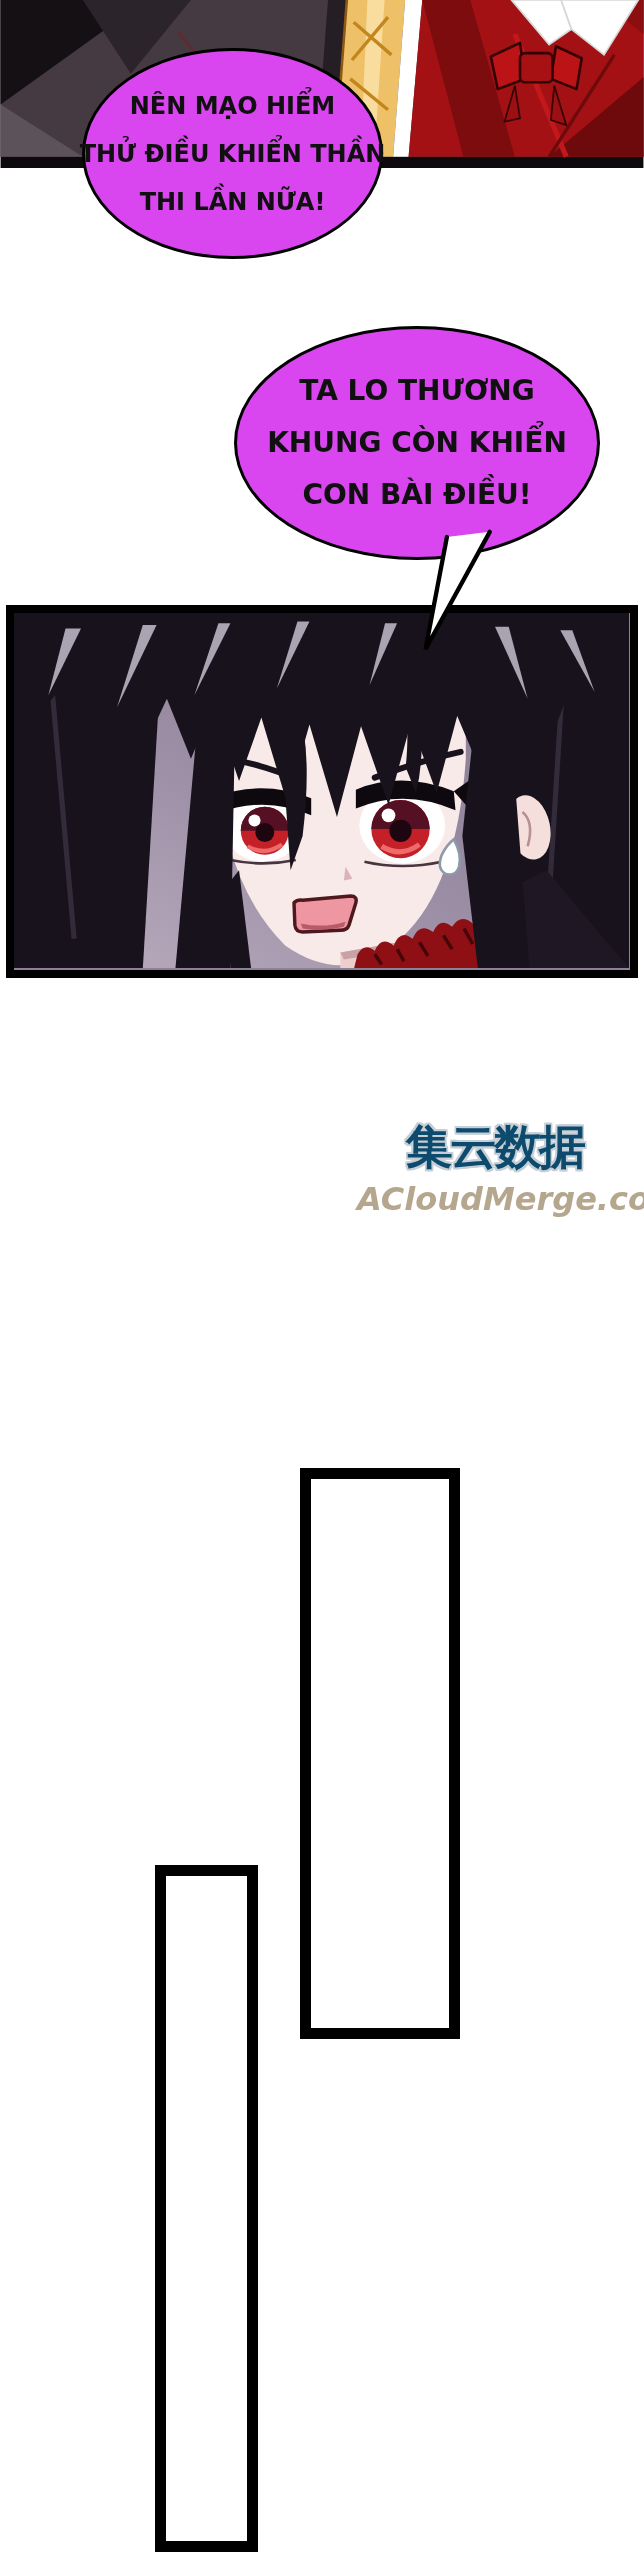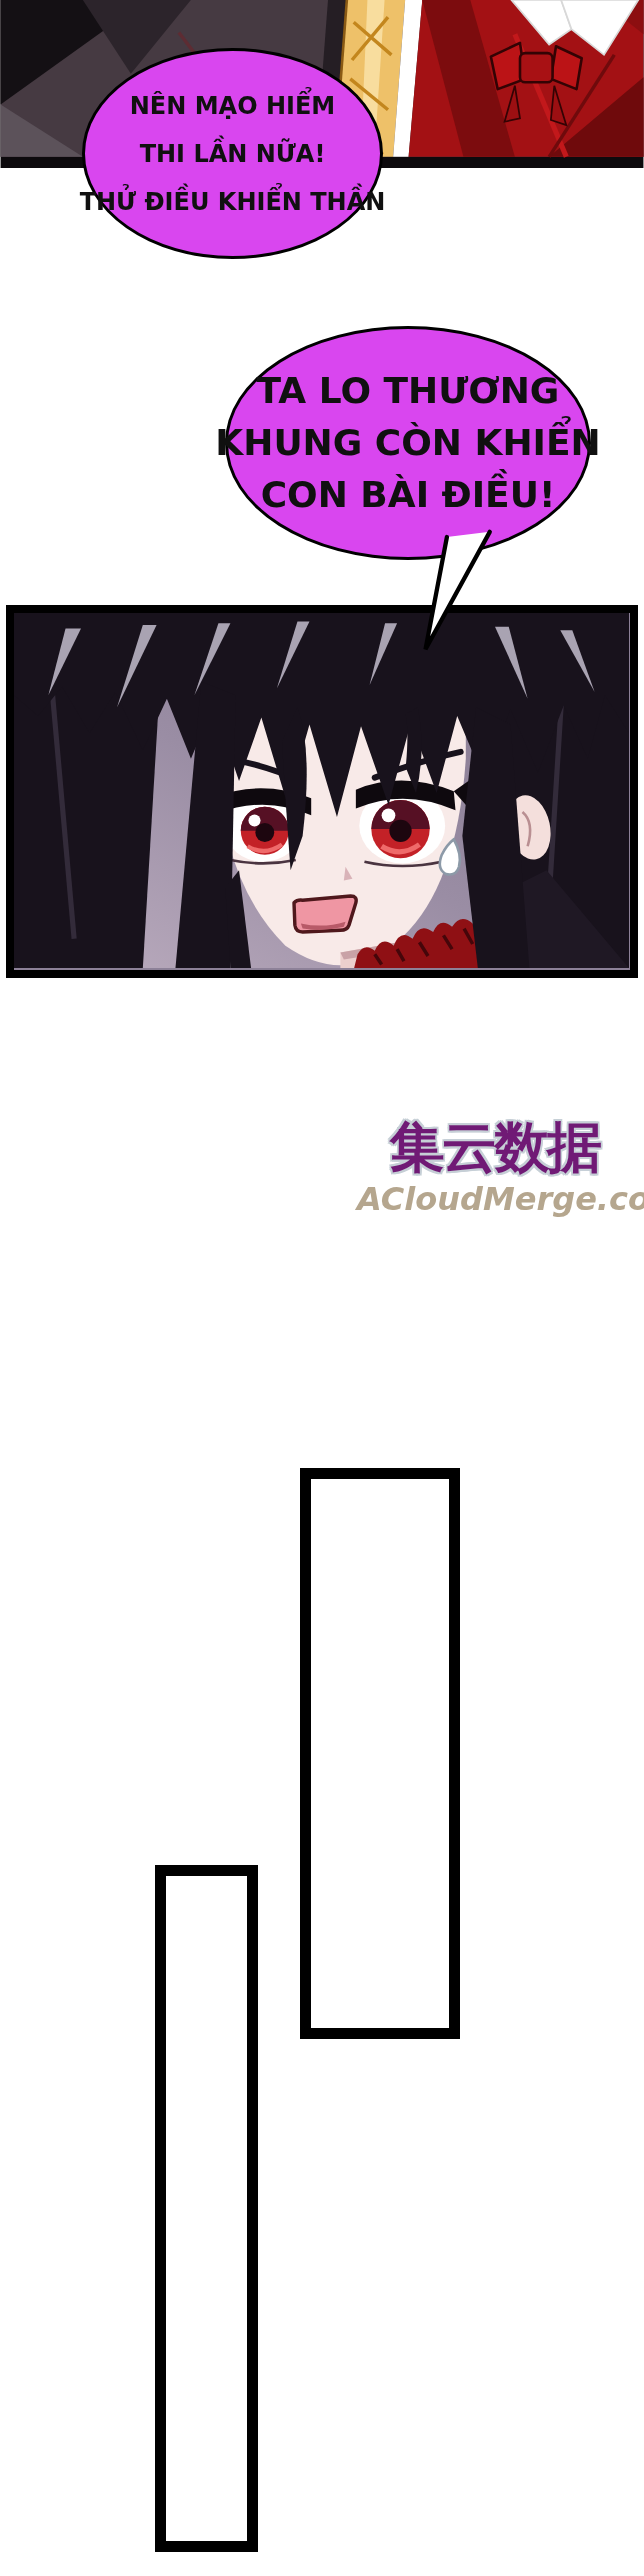--- a/index.html
+++ b/index.html
@@ -10,33 +10,33 @@
   
   #top-panel{position:absolute;left:0;top:0;width:644px;height:168px;z-index:5;}
   #top-panel svg{display:block;}
   
   .bubble{
     position:absolute;background:#d946ef;border:3.4px solid #000;border-radius:50%;
     display:flex;flex-direction:column;align-items:center;justify-content:center;
     text-align:center;font-weight:bold;color:#101010;z-index:20;box-sizing:border-box;
   }
   #bubble-1{left:82px;top:48px;width:301px;height:211px;font-size:24px;line-height:48px;}
-  #bubble-2{left:225px;top:326px;width:366px;height:234px;font-size:36px;line-height:52px;}
+  #bubble-2{left:234px;top:326px;width:366px;height:234px;font-size:28px;line-height:52px;}
   .bubble .line{white-space:nowrap;}
   #bubble-tail{position:absolute;left:391px;top:513px;z-index:21;}
   
   #girl-panel{
     position:absolute;left:6px;top:605px;width:632px;height:373px;
     border:8.6px solid #000;box-sizing:border-box;background:#8d8198;z-index:6;
   }
   #girl-panel svg{display:block;}
   
   #watermark{position:absolute;left:357px;top:1109px;width:275px;text-align:center;z-index:4;}
   .wm-logo{
-    font-size:55px;font-weight:bold;letter-spacing:-2.6px;line-height:76px;color:#701a75;
+    font-size:47px;font-weight:bold;letter-spacing:-2.6px;line-height:76px;color:#0c4a6e;
     white-space:nowrap;
     text-shadow:1.7px 0 0 #c6cfd6,-1.7px 0 0 #c6cfd6,0 1.7px 0 #c6cfd6,0 -1.7px 0 #c6cfd6,
                 1.7px 1.7px 0 #c6cfd6,-1.7px -1.7px 0 #c6cfd6,1.7px -1.7px 0 #c6cfd6,-1.7px 1.7px 0 #c6cfd6;
   }
   .wm-site{
     font-size:32px;font-weight:bold;font-style:italic;color:#b5a68e;
     line-height:33px;margin-top:-1.7px;white-space:nowrap;
   }
   
   .empty-panel{position:absolute;background:#ffffff;border:11px solid #000;box-sizing:border-box;}
@@ -84,22 +84,22 @@
         <path d="M648,54 L678,68 L672,104 L642,92 Z" fill="#bb1316" stroke="#330304" stroke-width="3" stroke-linejoin="round"></path>
         <path d="M600,100 L588,142 L606,138 Z" fill="#9c0f12" stroke="#330304" stroke-width="2"></path>
         <path d="M646,100 L660,146 L642,140 Z" fill="#9c0f12" stroke="#330304" stroke-width="2"></path>
         <rect x="606" y="62" width="38" height="34" rx="6" fill="#a81114" stroke="#330304" stroke-width="3"></rect>
       </g>
     </svg>
   </div>
 
   <div id="bubble-1" class="bubble">
     <div class="line">NÊN MẠO HIỂM</div>
+    <div class="line">THỬ ĐIỀU KHIỂN THẦN</div>
     <div class="line">THI LẦN NỮA!</div>
-    <div class="line">THỬ ĐIỀU KHIỂN THẦN</div>
   </div>
 
   <div id="bubble-2" class="bubble">
     <div class="line">TA LO THƯƠNG</div>
     <div class="line">KHUNG CÒN KHIỂN</div>
     <div class="line">CON BÀI ĐIỀU!</div>
   </div>
 
   <div id="girl-panel">
     <svg width="615" height="355" viewBox="0 0 716 414" preserveAspectRatio="none">

